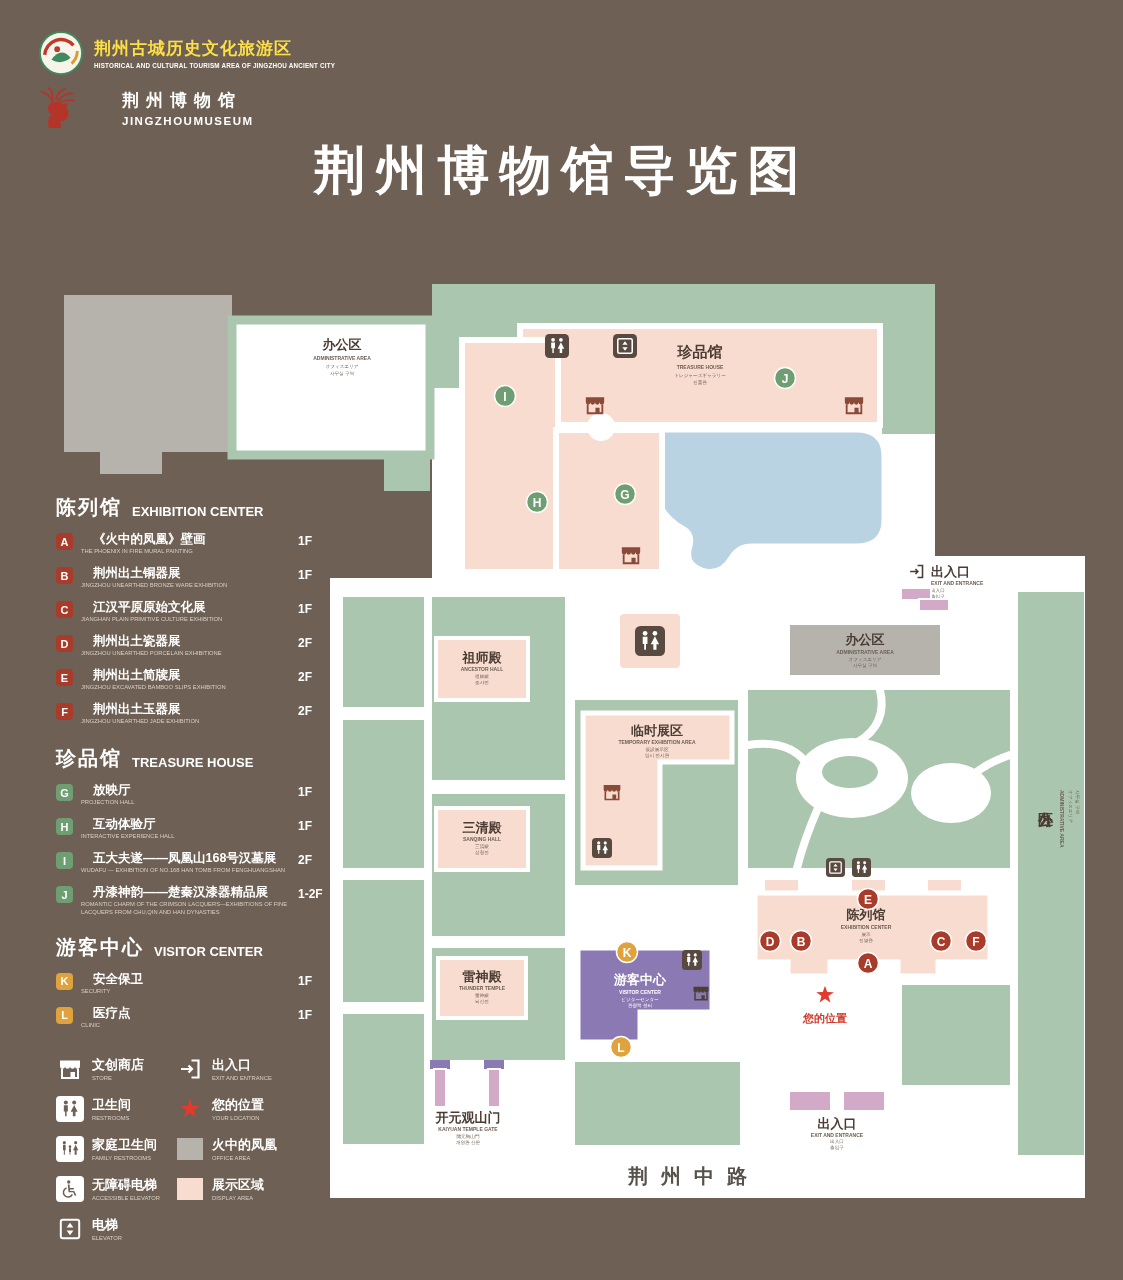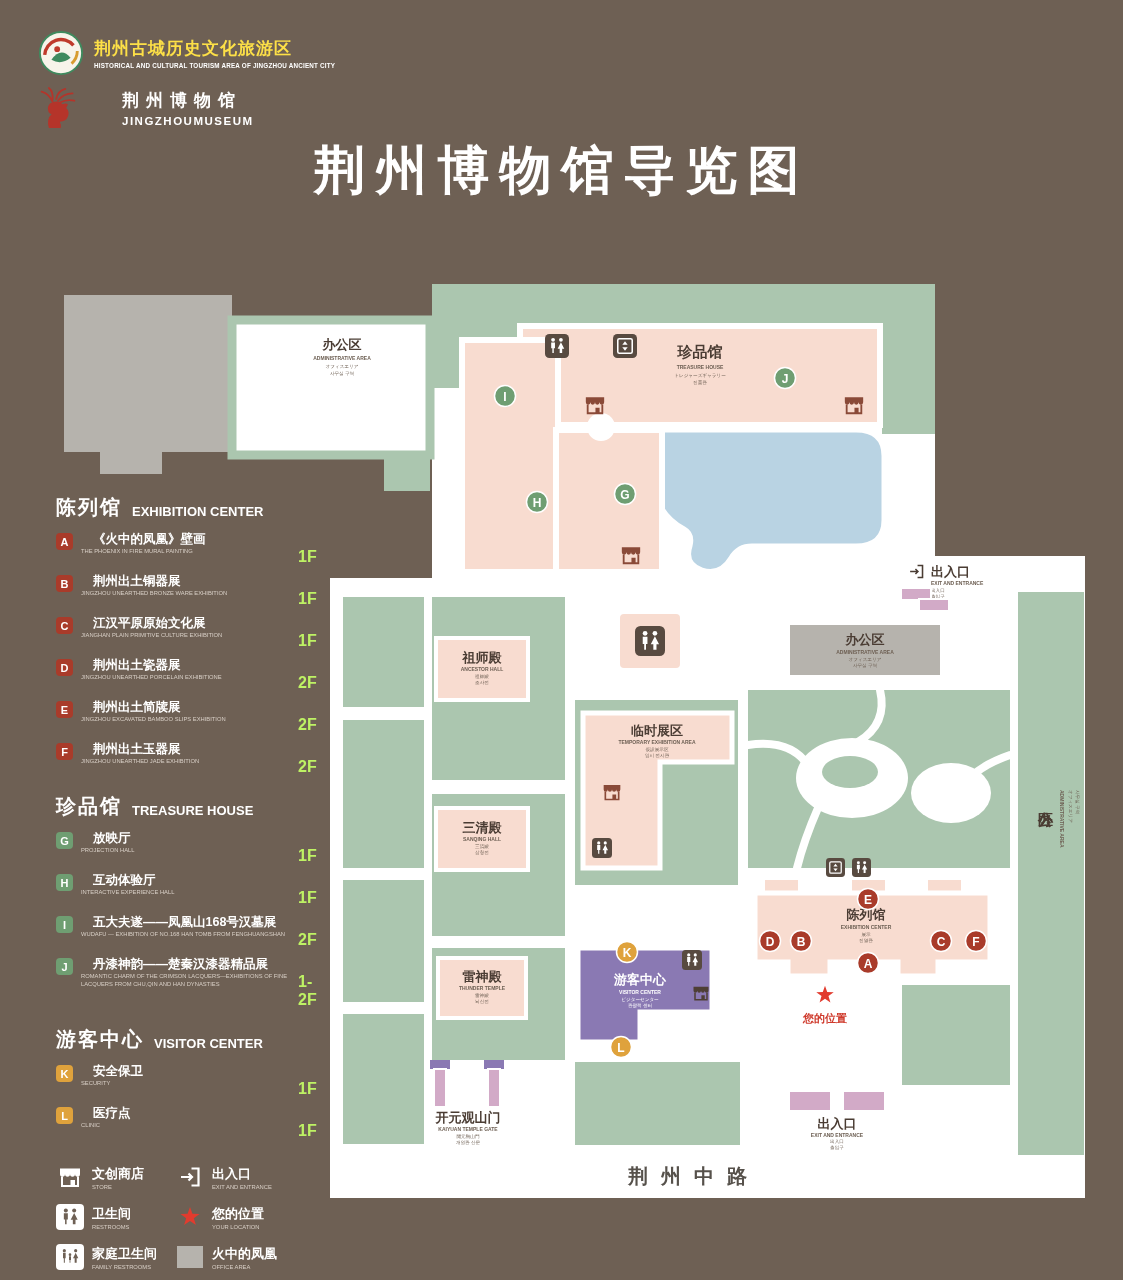--- a/index.html
+++ b/index.html
@@ -28,21 +28,21 @@
   .lg-sec + .lg-sec .lg-head { margin-top:17px; }
   .lg-head-cn { font-size:20px; font-weight:bold; color:#fff; letter-spacing:2px; }
   .lg-head-en { font-size:13px; font-weight:bold; color:#fff; margin-bottom:2px; }
   .lg-item { display:flex; align-items:flex-start; margin-bottom:8px; min-height:26px; }
   .lg-key { width:17px; height:17px; border-radius:4px; color:#fff; font-size:11px; font-weight:bold;
             display:flex; align-items:center; justify-content:center; flex:none; margin-top:1px; }
   .k-red{background:#a93b2a} .k-green{background:#6f9e72} .k-orange{background:#dfa23c}
   .lg-names { flex:1; margin-left:8px; }
   .lg-cn { display:block; font-size:12.5px; font-weight:bold; color:#fff; line-height:1.2;margin-left:12px; }
   .lg-en { display:block; font-size:5.8px; color:#d8cfc6; margin-top:1px; line-height:1.35; }
-  .lg-floor { width:30px; color:#bef264; font-size:16px; font-weight:bold; margin-top:16px; text-align:left; flex:none; }
+  .lg-floor { width:30px; color:#ffffff; font-size:12px; font-weight:bold; margin-top:2px; text-align:left; flex:none; }
   .sym-grid { display:grid; grid-template-columns:120px 152px; row-gap:14px; margin-top:24px; }
   .sym-item { display:flex; align-items:center; gap:8px; }
   .sym-icon { width:28px; height:26px; flex:none; display:flex; align-items:center; justify-content:center; }
   .sym-icon svg { width:26px; height:24px; }
   .icon-box { background:#fff; border-radius:4px; }
   .icon-box svg { width:22px; height:20px; }
   .sym-cn { display:block; font-size:13px; font-weight:bold; color:#fff; }
   .sym-en { display:block; font-size:5.8px; color:#d8cfc6; margin-top:1px; }
   .swatch { width:26px; height:22px; display:inline-block; }
   .sw-gray{background:#b6b3ad} .sw-pink{background:#f8dcd0}

